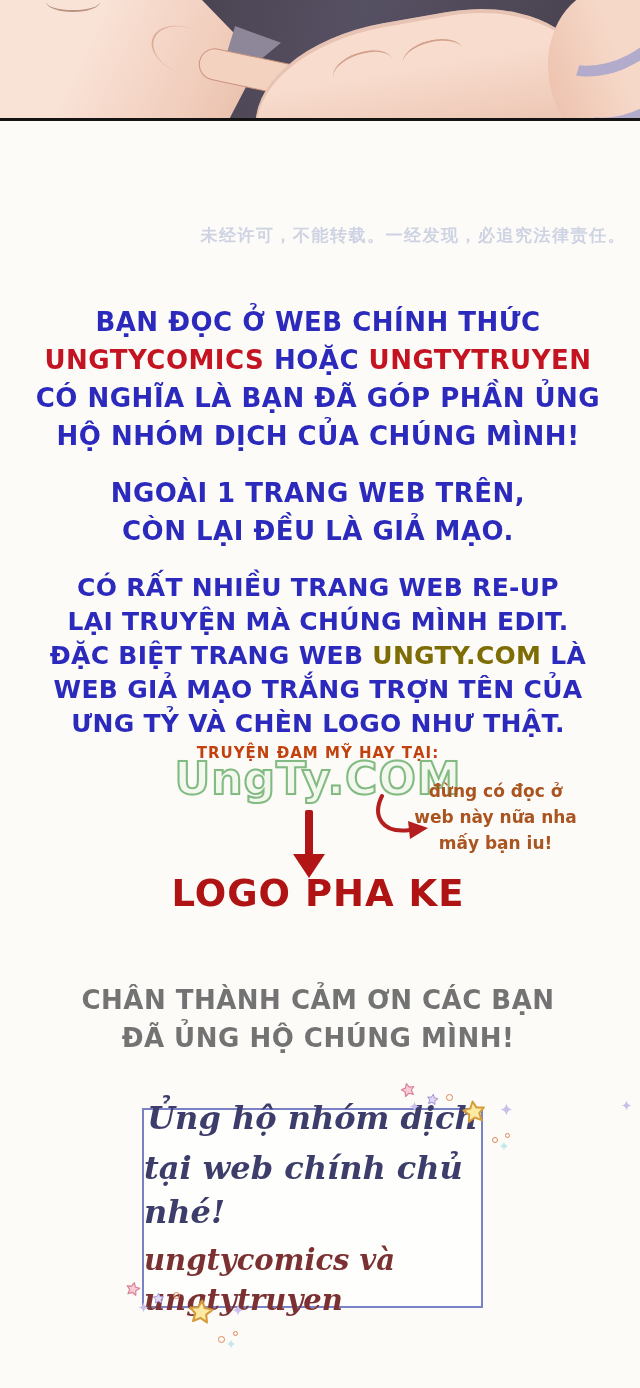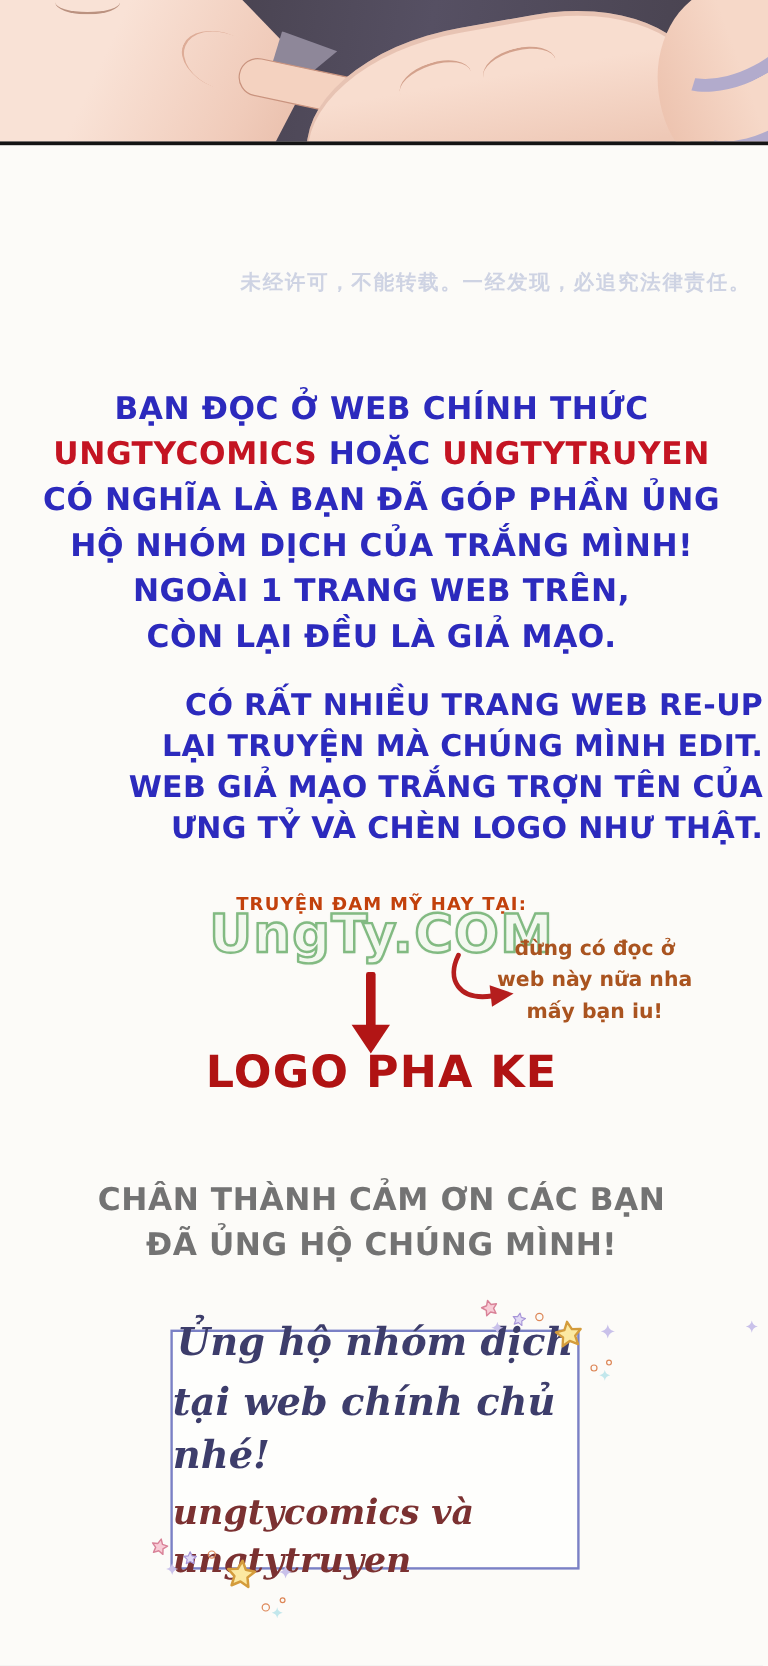--- a/index.html
+++ b/index.html
@@ -37,24 +37,24 @@
   .art-ribbon{position:absolute;width:124px;height:74px;border:11px solid transparent;
     border-bottom-color:#b2abcc;border-radius:50%;transform:rotate(-28deg);}
   .r1{left:538px;top:-26px;}
   .r2{left:554px;top:26px;}
   #panel-line{position:absolute;top:118px;left:0;width:640px;height:3px;background:#141414;}
 
   
   .center-block{position:absolute;left:0;width:636px;text-align:center;font-weight:bold;}
   #watermark{position:absolute;top:224px;right:14px;font-size:17px;letter-spacing:1.5px;
     color:#ced3e3;font-weight:bold;white-space:nowrap;}
-  #intro{top:322px;font-size:26px;line-height:38px;color:#2c2abd;letter-spacing:.5px;}
+  #intro{top:303px;font-size:26px;line-height:38px;color:#2c2abd;letter-spacing:.5px;}
   .red-site{color:#c41422;}
   #warning{top:474px;font-size:26px;line-height:38px;color:#2c2abd;letter-spacing:.5px;}
-  #fakeinfo{top:571px;font-size:25px;line-height:34px;color:#2c2abd;letter-spacing:.3px;text-align:right;}
+  #fakeinfo{top:571px;font-size:25px;line-height:34px;color:#2c2abd;letter-spacing:.3px;}
   .olive-site{color:#7e6c04;}
   #logo-tagline{top:744px;font-size:15px;color:#c2410c;letter-spacing:1px;
     text-shadow:0 0 2px #ffffff;}
   #logo-big{top:753px;font-size:44px;line-height:52px;color:#f3f8ef;letter-spacing:1px;
     -webkit-text-stroke:2px #82ba82;text-shadow:0 0 2px #9cc89c;}
   #note{position:absolute;left:393px;top:778px;width:205px;text-align:center;
     font-size:17px;line-height:26px;font-weight:bold;color:#aa5420;}
   #caption{top:872px;font-size:37px;color:#b01313;letter-spacing:1px;}
   #thanks{top:981px;font-size:26px;line-height:38px;color:#737373;letter-spacing:.5px;}
 
@@ -103,31 +103,32 @@
     <div class="art-ribbon r2"></div>
   </div>
   <div id="panel-line"></div>
 
   <div id="watermark">未经许可，不能转载。一经发现，必追究法律责任。</div>
 
   <div id="intro" class="center-block">
     <div>BẠN ĐỌC Ở WEB CHÍNH THỨC</div>
     <div><span class="red-site">UNGTYCOMICS</span><span> HOẶC </span><span class="red-site">UNGTYTRUYEN</span></div>
     <div>CÓ NGHĨA LÀ BẠN ĐÃ GÓP PHẦN ỦNG</div>
-    <div>HỘ NHÓM DỊCH CỦA TRẮNG MÌNH!</div>
+    <div>HỘ NHÓM DỊCH CỦA CHÚNG MÌNH!</div>
   </div>
 
   <div id="warning" class="center-block">
     <div>NGOÀI 1 TRANG WEB TRÊN,</div>
     <div>CÒN LẠI ĐỀU LÀ GIẢ MẠO.</div>
   </div>
 
   <div id="fakeinfo" class="center-block">
     <div>CÓ RẤT NHIỀU TRANG WEB RE-UP</div>
     <div>LẠI TRUYỆN MÀ CHÚNG MÌNH EDIT.</div>
+    <div><span>ĐẶC BIỆT TRANG WEB </span><span class="olive-site">UNGTY.COM</span><span> LÀ</span></div>
     <div>WEB GIẢ MẠO TRẮNG TRỢN TÊN CỦA</div>
     <div>ƯNG TỶ VÀ CHÈN LOGO NHƯ THẬT.</div>
   </div>
 
   <div id="logo-tagline" class="center-block">TRUYỆN ĐAM MỸ HAY TẠI:</div>
   <div id="logo-big" class="center-block">UngTy.COM</div>
 
   <svg id="swoosh" viewBox="0 0 78 52">
     <path d="M10 4 C 0 24, 10 42, 38 38" fill="none" stroke="#b51e1e" stroke-width="4" stroke-linecap="round"></path>
     <path d="M36 29 L56 36 L38 47 Z" fill="#b51e1e"></path>

